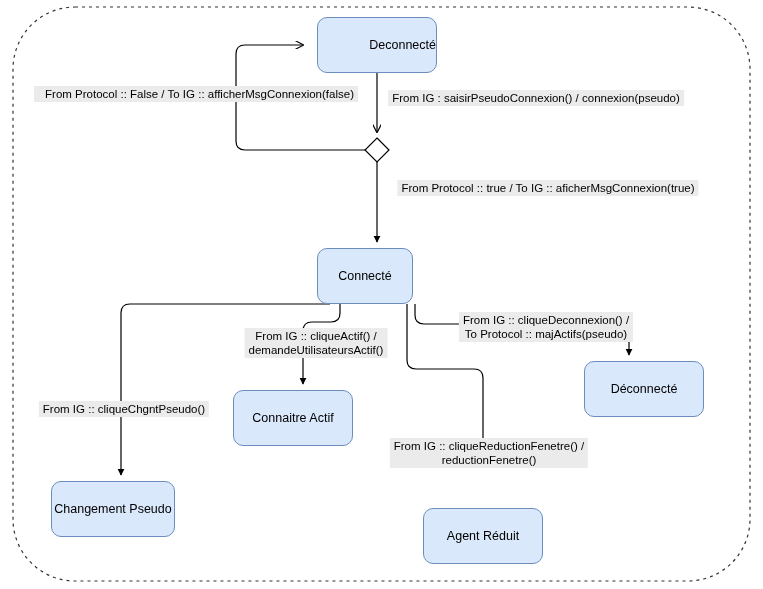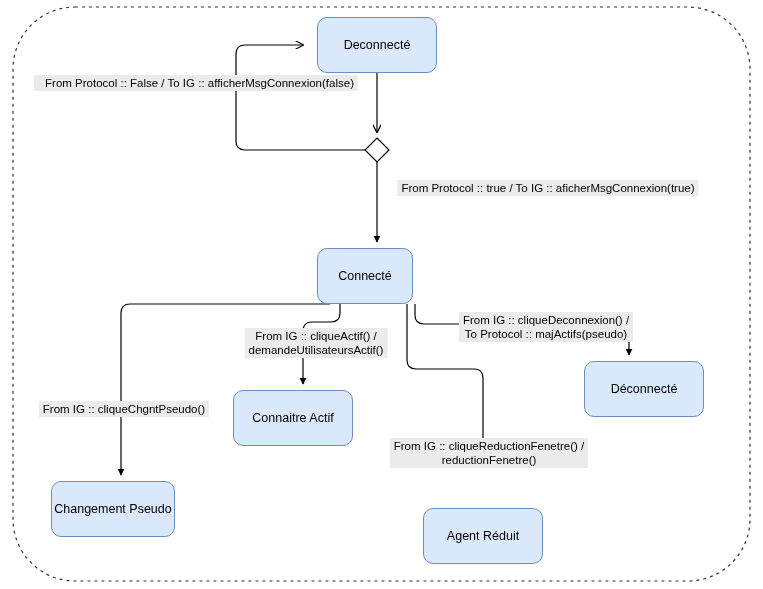--- a/index.html
+++ b/index.html
@@ -83,21 +83,21 @@
       <path d="M 330 304 L 130 304 Q 121 304 121 313 L 121 475" marker-end="url(#arrow)"></path>
 
       <path d="M 415 304 L 415 315 Q 415 324 424 324 L 620 324 Q 629 324 629 333 L 629 355" marker-end="url(#arrow)"></path>
 
       <path d="M 407 304 L 407 360 Q 407 369 416 369 L 474 369 Q 483 369 483 378 L 483 464" marker-end="url(#arrow)"></path>
 
       <path d="M 377 138 L 389 150 L 377 162 L 365 150 Z" fill="#ffffff" stroke="#000000" stroke-width="1.2"></path>
     </g>
   </svg>
 
-  <div class="node" style="left:317px; top:17px; width:120px; height:56px;">
+  <div class="node" style="left:317px; top:17px; width:120px; height:56px;justify-content:flex-end;">
     <span>Deconnecté</span>
   </div>
 
   <div class="node" style="left:317px; top:248px; width:96px; height:56px;">
     <span>Connecté</span>
   </div>
 
   <div class="node" style="left:584px; top:361px; width:120px; height:56px;">
     <span>Déconnecté</span>
   </div>
@@ -107,22 +107,23 @@
   </div>
 
   <div class="node" style="left:423px; top:470px; width:120px; height:56px;margin-top:38px;">
     <span>Agent Réduit</span>
   </div>
 
   <div class="node" style="left:51px; top:481px; width:124px; height:56px;">
     <span>Changement Pseudo</span>
   </div>
 
-  <div class="edge-label" style="left:196px; top:75px;padding-left:11px;">From Protocol :: False  / To IG :: afficherMsgConnexion(false)</div>
+  <div class="edge-label" style="left:196px; top:86px;padding-left:11px;">From Protocol :: False  / To IG :: afficherMsgConnexion(false)</div>
 
+  <div class="edge-label" style="left:536px; top:90px;">From IG : saisirPseudoConnexion() / connexion(pseudo)</div>
 
   <div class="edge-label" style="left:548px; top:180px;text-align:center;">From Protocol :: true  / To IG :: aficherMsgConnexion(true)</div>
 
   <div class="edge-label two-line" style="left:316px; top:328px;">From IG :: cliqueActif() /
 demandeUtilisateursActif()</div>
 
   <div class="edge-label two-line" style="left:546px; top:312px;">From IG :: cliqueDeconnexion() /
 To Protocol :: majActifs(pseudo)</div>
 
   <div class="edge-label" style="left:124px; top:401px;">From IG :: cliqueChgntPseudo()</div>

